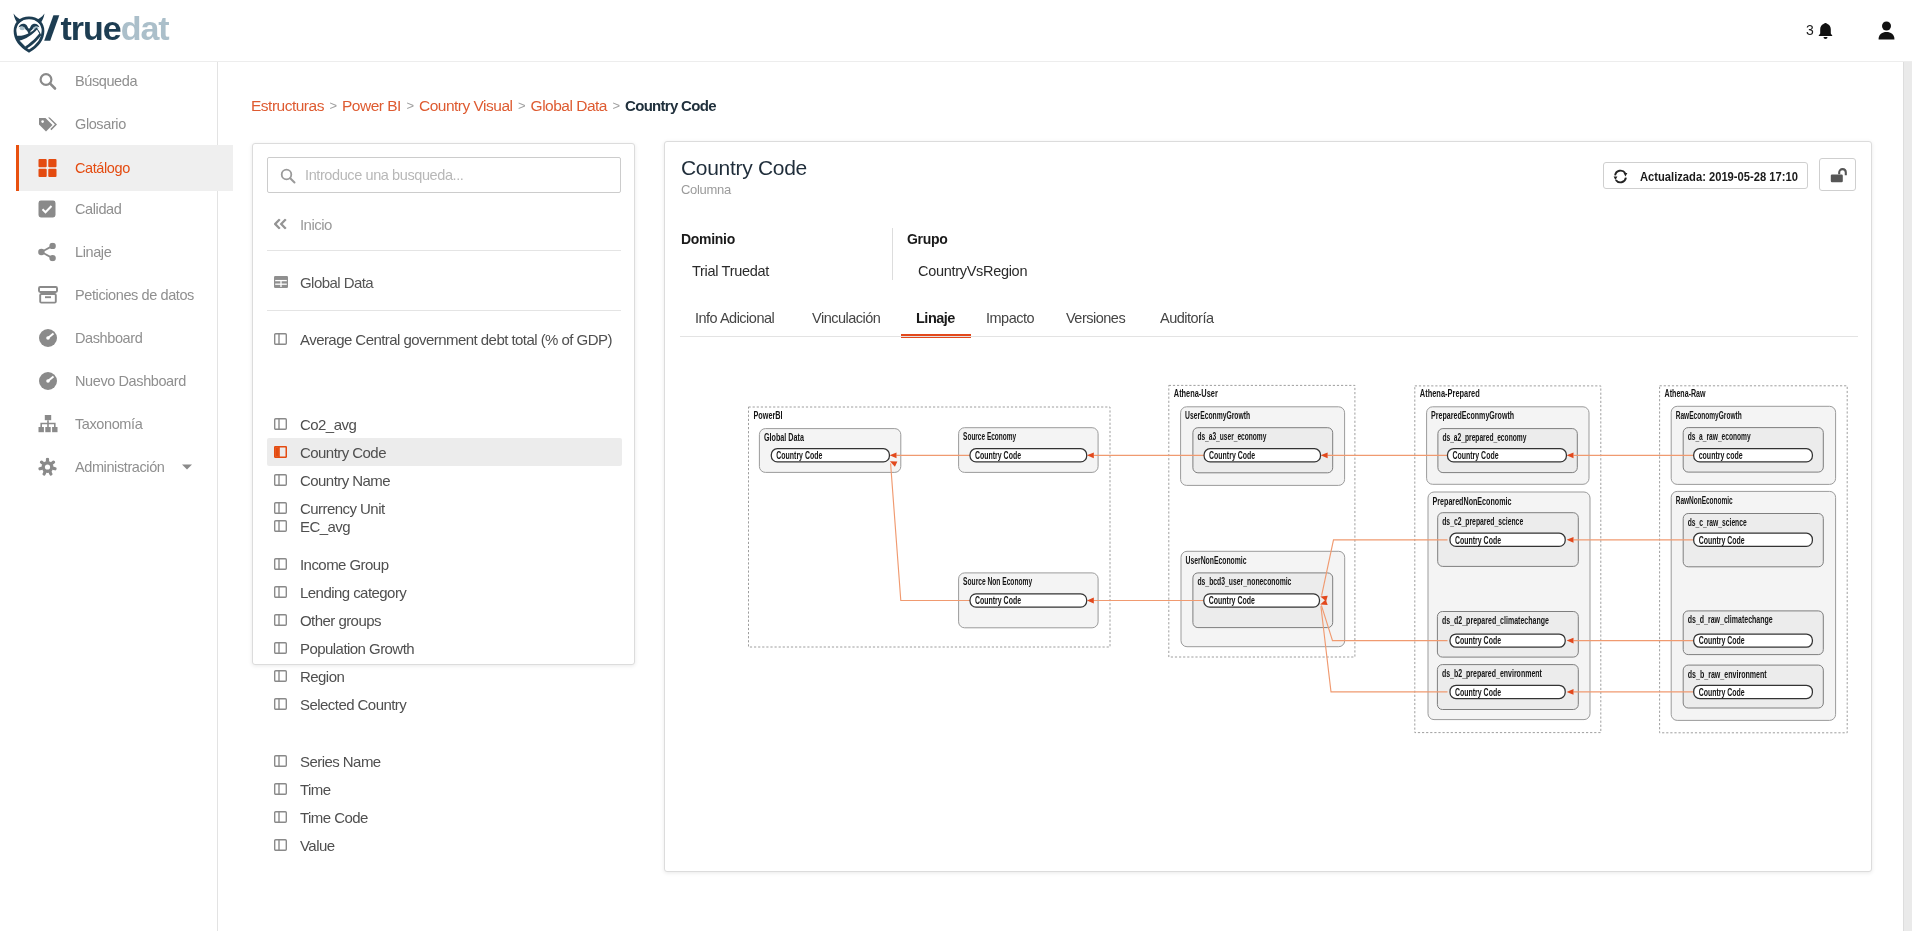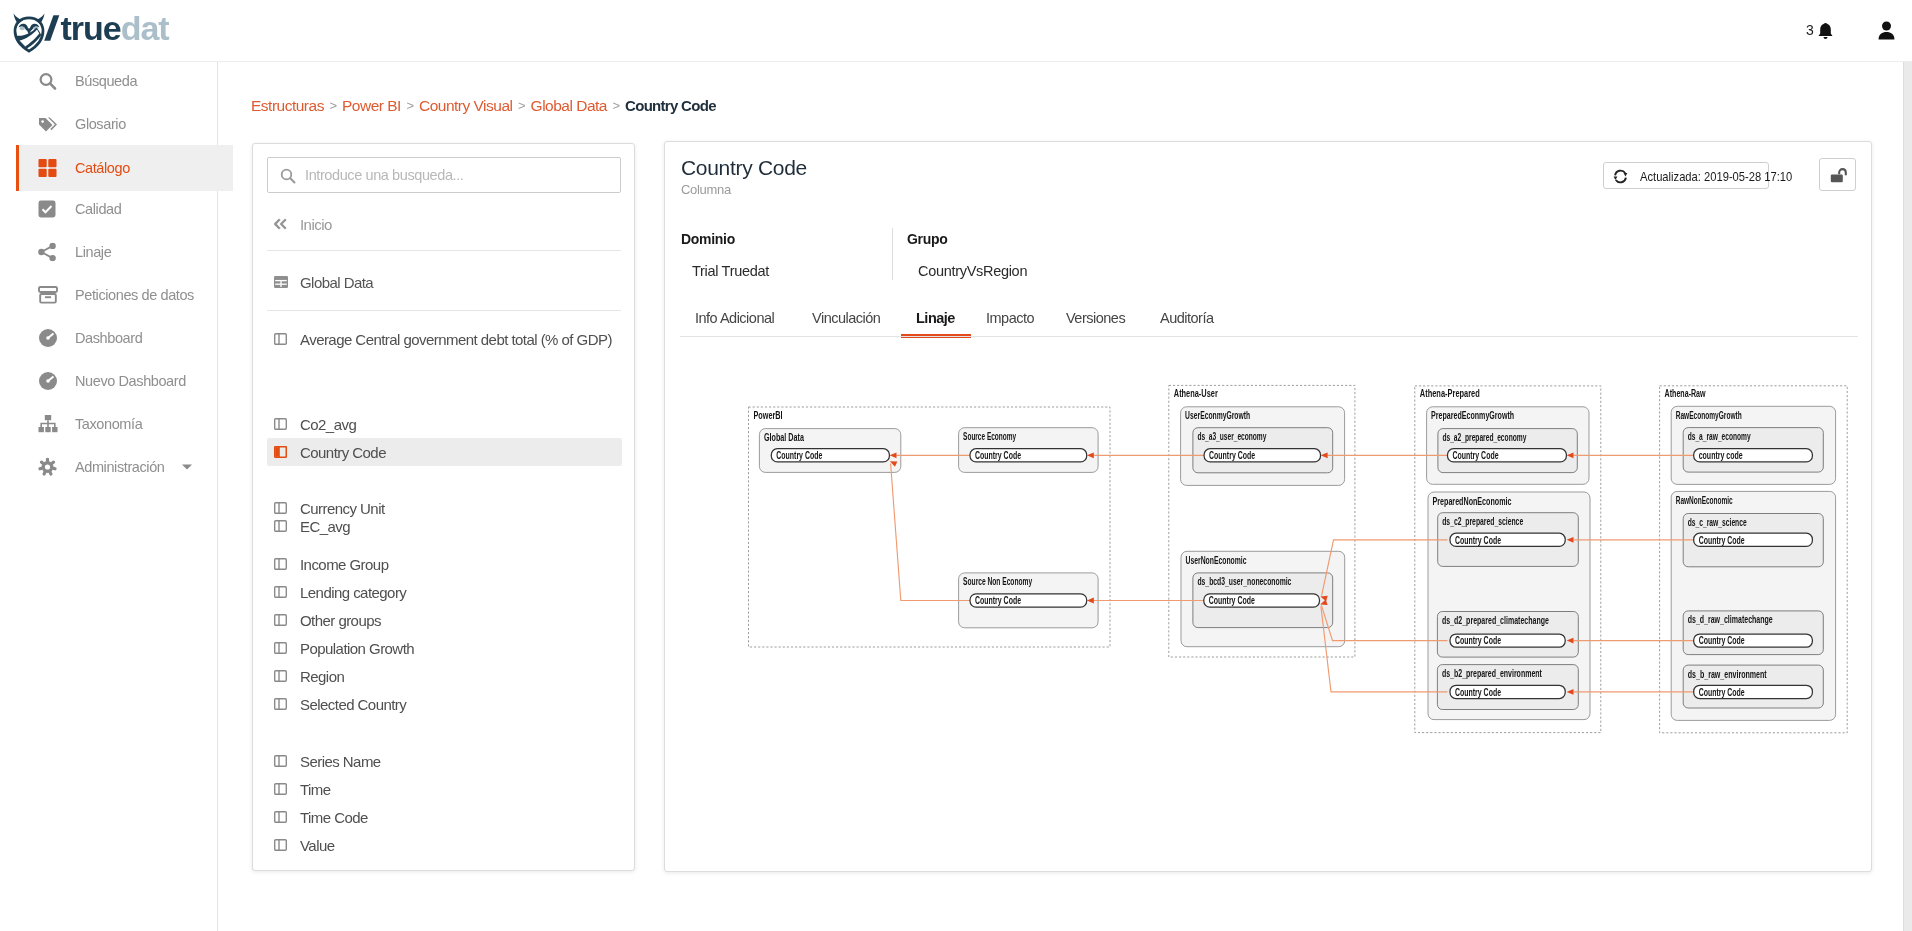--- a/index.html
+++ b/index.html
@@ -30,41 +30,41 @@
 .mitem svg.caret { position:absolute; left:165px !important; top:50%; transform:translateY(-50%); }
 
 
 #crumbs { position:absolute; left:251px; top:97px; font-size:15.5px; color:#de5b31; z-index:3; letter-spacing:-0.5px; }
 #crumbs .sep { color:#a0a0a0; margin:0 5.5px; font-size:13px; position:relative; top:-1px; }
 #crumbs .last { color:#20303c; font-weight:bold; font-size:15px; letter-spacing:-0.7px; }
 
 
 .card { position:absolute; background:#fff; border:1px solid #dcdcdc; border-radius:3px;
   box-shadow:0 1px 4px rgba(0,0,0,0.09); }
-#leftcard { left:252px; top:143px; width:383px; height:728px; }
+#leftcard { left:252px; top:143px; width:383px; height:522px; }
 #rightcard { left:664px; top:141px; width:1208px; height:731px; }
 
 
 #searchbox { position:absolute; left:14px; top:13px; width:354px; height:36px;
   border:1px solid #cccccc; border-radius:2px; }
 #searchbox .ph { position:absolute; left:37px; top:9px; font-size:14.5px; color:#b8b8b8; letter-spacing:-0.4px; }
 #searchbox svg { position:absolute; left:12px; top:10px; }
 .lrow { position:absolute; left:0px; width:383px; height:28px; color:#4f4f4f; font-size:15px; letter-spacing:-0.55px; }
 .lrow .txt { position:absolute; left:47px; top:50%; transform:translateY(-50%); white-space:nowrap; }
 .lrow svg { position:absolute; left:21px; top:50%; transform:translateY(-50%); }
 .lrow.hl { background:#ececec; border-radius:2px; left:14px; width:355px; }
 .lrow.hl .txt { left:33px; }
 .lrow.hl svg { left:7px; }
 .ldiv { position:absolute; left:14px; width:354px; border-top:1px solid #e4e4e4; }
 
 
 #title { position:absolute; left:16px; top:14px; font-size:21px; color:#1f2d3a; letter-spacing:-0.3px; }
 #subtitle { position:absolute; left:16px; top:40px; font-size:13px; color:#9b9b9b; letter-spacing:-0.3px; }
-#updbtn { position:absolute; left:938px; top:20px; width:166px; height:27px; border:1px solid #cfcfcf;
-  border-radius:3px; font-size:13.5px; font-weight:normal; color:#1a1a1a; }
+#updbtn { position:absolute; left:938px; top:20px; width:205px; height:27px; border:1px solid #cfcfcf;
+  border-radius:3px; font-size:13.5px; font-weight:bold; color:#1a1a1a; }
 #updbtn span { position:absolute; left:36px; top:6px; white-space:nowrap; font-size:13px;
   transform:scaleX(0.86); transform-origin:0 0; }
 #updbtn svg { position:absolute; left:9px; top:6px; }
 #lockbtn { position:absolute; left:1154px; top:16px; width:37px; height:33px; border:1px solid #cfcfcf;
   border-radius:3px; }
 #lockbtn svg { position:absolute; left:10px; top:8px; }
 .dg-label { position:absolute; font-size:14px; font-weight:bold; color:#1a1a1a; letter-spacing:-0.3px; }
 .dg-value { position:absolute; font-size:14.5px; color:#2a2a2a; letter-spacing:-0.3px; }
 #dgdiv { position:absolute; left:227px; top:86px; height:52px; border-left:1px solid #ddd; }
 .tab { position:absolute; top:168px; font-size:14.5px; color:#454545; letter-spacing:-0.5px; }
@@ -254,20 +254,27 @@
       </svg>
       <span class="txt">Co2_avg</span>
     </div>
   <div class="lrow hl" style="top:293.7px;">
       <svg width="13" height="12" viewBox="0 0 13 12">
         <rect x="0.7" y="0.7" width="11.6" height="10.6" rx="1" fill="none" stroke="#e44b10" stroke-width="1.6"></rect>
         <rect x="1.2" y="1.2" width="3.6" height="9.6" fill="#e44b10"></rect>
         <line x1="5" y1="0.7" x2="5" y2="11.3" stroke="#e44b10" stroke-width="1.6"></line>
       </svg>
       <span class="txt">Country Code</span>
+    </div>
+  <div class="lrow" style="top:321.8px;">
+      <svg width="13" height="12" viewBox="0 0 13 12">
+        <rect x="0.7" y="0.7" width="11.6" height="10.6" rx="1" fill="none" stroke="#8a8a8a" stroke-width="1.4"></rect>
+        <line x1="5" y1="0.7" x2="5" y2="11.3" stroke="#8a8a8a" stroke-width="1.4"></line>
+      </svg>
+      <span class="txt">Country Name</span>
     </div>
   <div class="lrow" style="top:349.8px;">
       <svg width="13" height="12" viewBox="0 0 13 12">
         <rect x="0.7" y="0.7" width="11.6" height="10.6" rx="1" fill="none" stroke="#8a8a8a" stroke-width="1.4"></rect>
         <line x1="5" y1="0.7" x2="5" y2="11.3" stroke="#8a8a8a" stroke-width="1.4"></line>
       </svg>
       <span class="txt">Currency Unit</span>
     </div>
   <div class="lrow" style="top:368px;">
       <svg width="13" height="12" viewBox="0 0 13 12">

